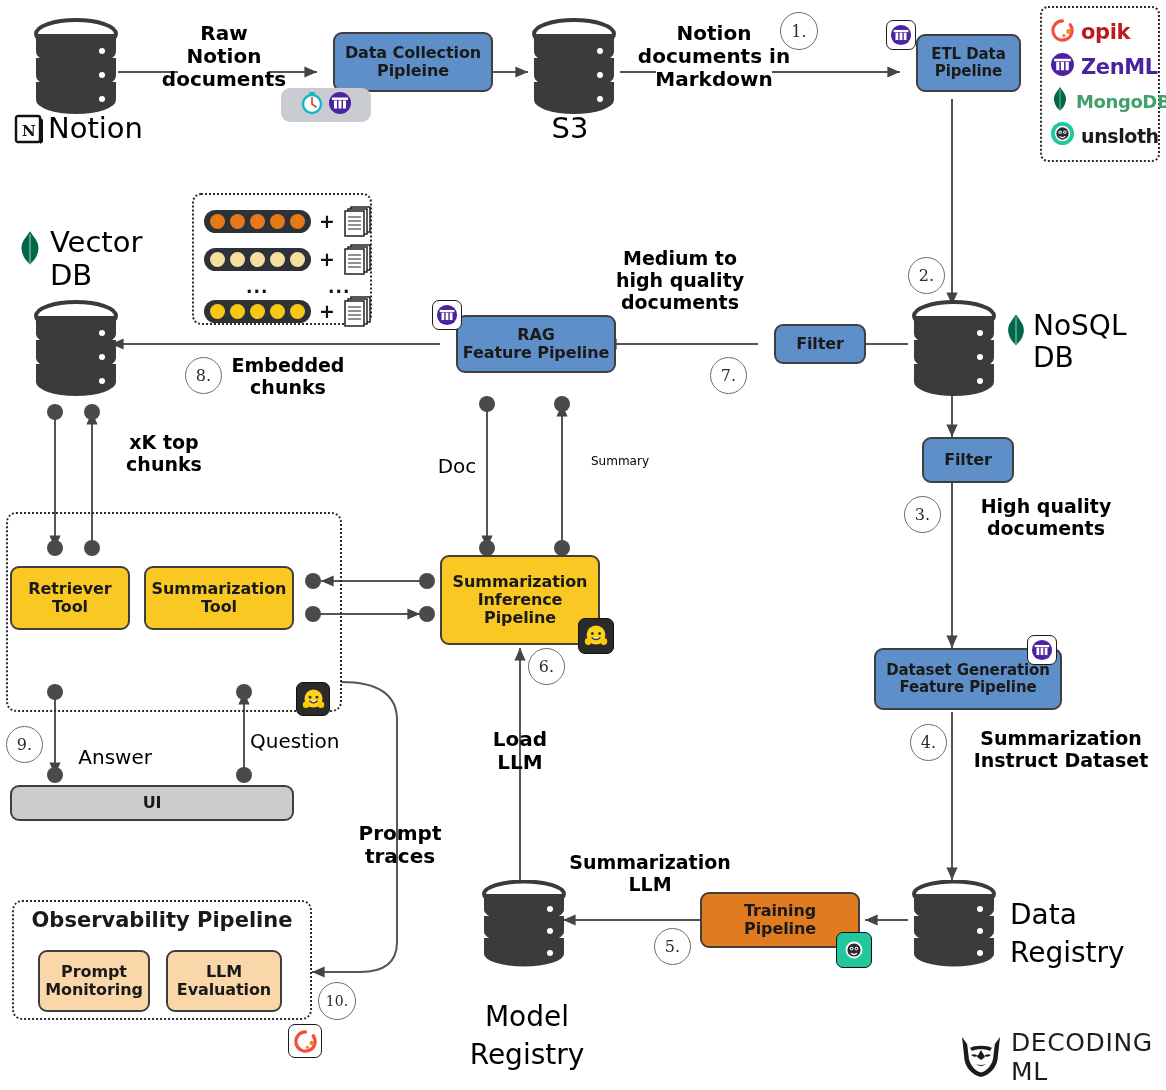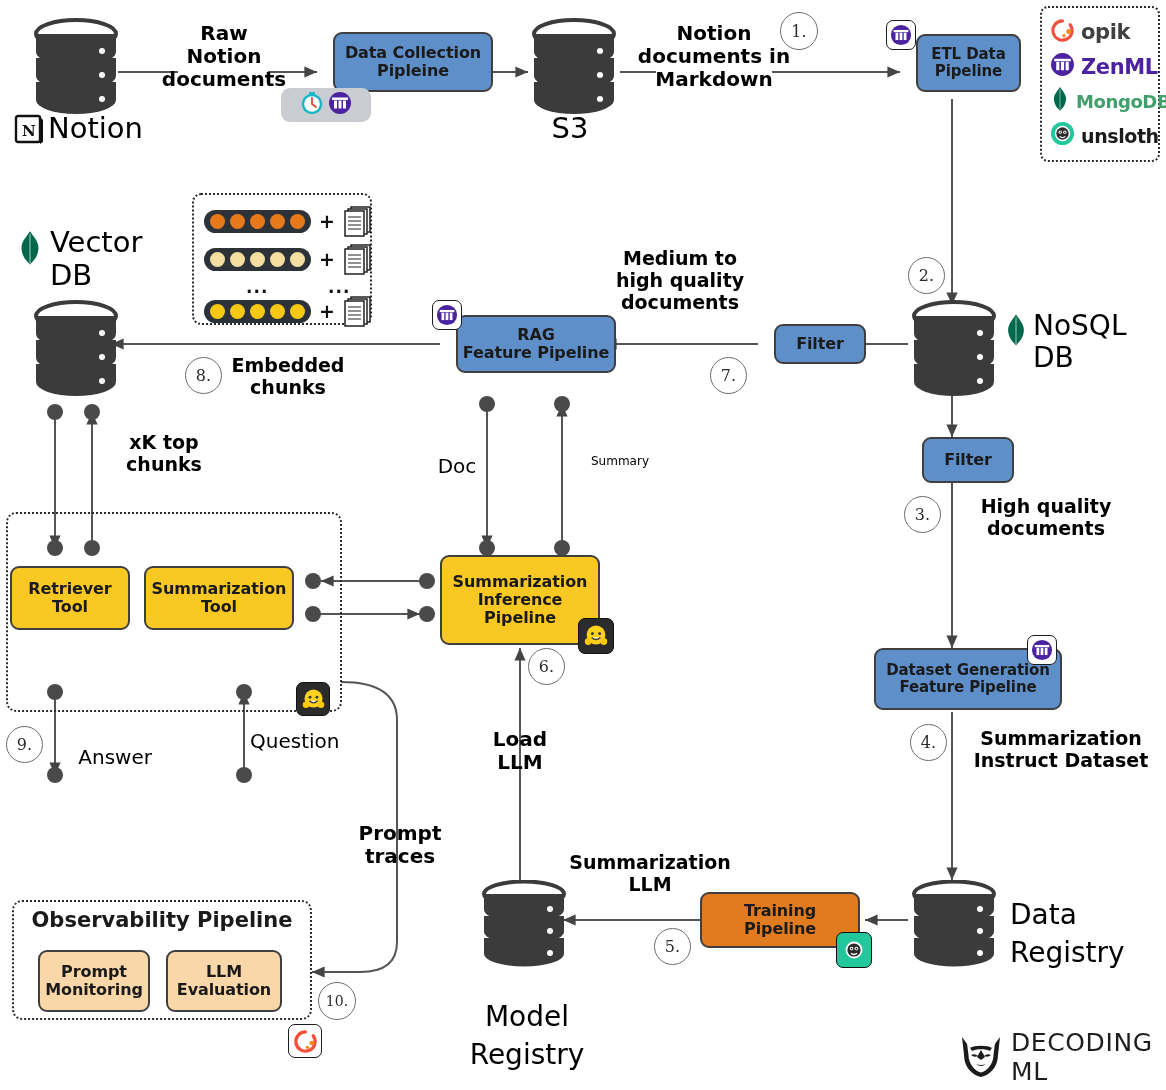--- a/index.html
+++ b/index.html
@@ -215,21 +215,21 @@
 
 <div id="legend" style="left:1040px;top:6px;width:120px;height:156px;">
   <div class="legrow">
     <span>
       <svg width="25" height="25" viewBox="0 0 26 26">
         <path d="M13,3 a10,10 0 1 0 8,4" fill="none" stroke="#F2503F" stroke-width="3.2" stroke-linecap="round"></path>
         <circle cx="19.5" cy="14" r="2.6" fill="#F28A1E"></circle>
         <circle cx="14.5" cy="18.5" r="1.8" fill="#F28A1E"></circle>
       </svg>
     </span>
-    <span class="legtxt" style="color:#404040;">opik</span>
+    <span class="legtxt" style="color:#b91c1c;">opik</span>
   </div>
   <div class="legrow">
     <span>
       <svg width="25" height="25" viewBox="0 0 24 24">
         <circle cx="12" cy="12" r="11" fill="#4B23A0"></circle>
         <rect x="4" y="6.5" width="16" height="2.4" fill="#fff"></rect>
         <rect x="6" y="9.5" width="3" height="8" fill="#fff"></rect>
         <rect x="10.5" y="9.5" width="3" height="8" fill="#fff"></rect>
         <rect x="15" y="9.5" width="3" height="8" fill="#fff"></rect>
       </svg>
@@ -488,20 +488,21 @@
         <circle cx="20.8" cy="18.5" r="3.4" fill="#FFC800"></circle>
   </svg>
 </div>
 
 <div class="lbl" style="left:104px;top:432px;width:120px;font-size:19px;" id="t-xk">xK top<br>chunks</div>
 
 <div class="step" style="left:6px;top:726px;width:35px;height:35px;">9.</div>
 <div class="lbl thin" style="left:62px;top:730px;width:90px;font-size:20px;text-align:right;margin-top:16px;" id="t-ans">Answer</div>
 <div class="lbl thin" style="left:250px;top:730px;width:110px;font-size:20px;text-align:left;" id="t-q">Question</div>
 
+<div class="box grey" style="left:10px;top:785px;width:284px;height:36px;font-size:16px;" id="b-ui">UI</div>
 
 <div class="lbl" style="left:350px;top:822px;width:100px;font-size:20px;" id="t-pt">Prompt<br>traces</div>
 
 <div class="group" style="left:12px;top:900px;width:300px;height:120px;"></div>
 <div class="group-title" style="left:22px;top:908px;width:280px;font-size:21px;" id="t-obs">Observability Pipeline</div>
 <div class="box peach" style="left:38px;top:950px;width:112px;height:62px;font-size:16px;" id="b-pm">Prompt<br>Monitoring</div>
 <div class="box peach" style="left:166px;top:950px;width:116px;height:62px;font-size:16px;" id="b-le">LLM<br>Evaluation</div>
 <div class="badge opik" style="left:288px;top:1024px;width:32px;height:32px;">
   <svg width="25" height="25" viewBox="0 0 26 26">
     <path d="M13,3 a10,10 0 1 0 8,4" fill="none" stroke="#F2503F" stroke-width="3.4" stroke-linecap="round"></path>

